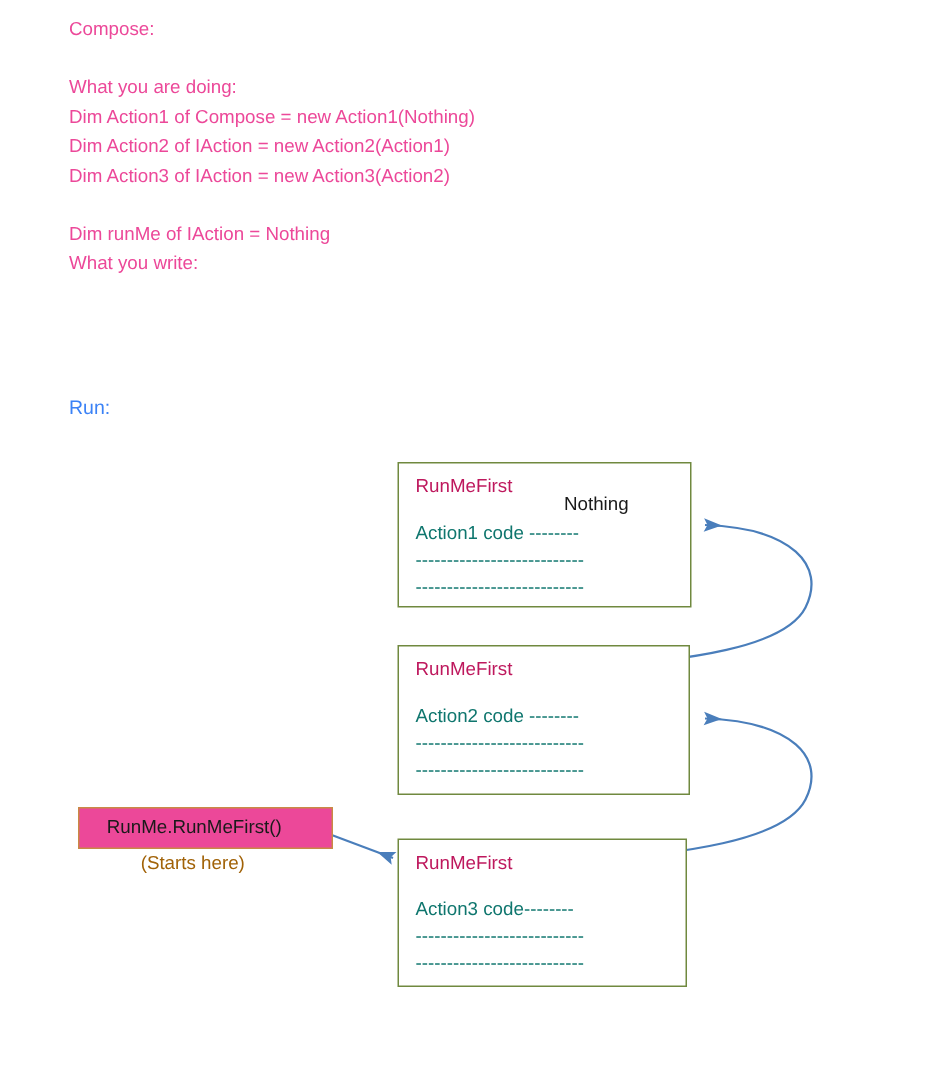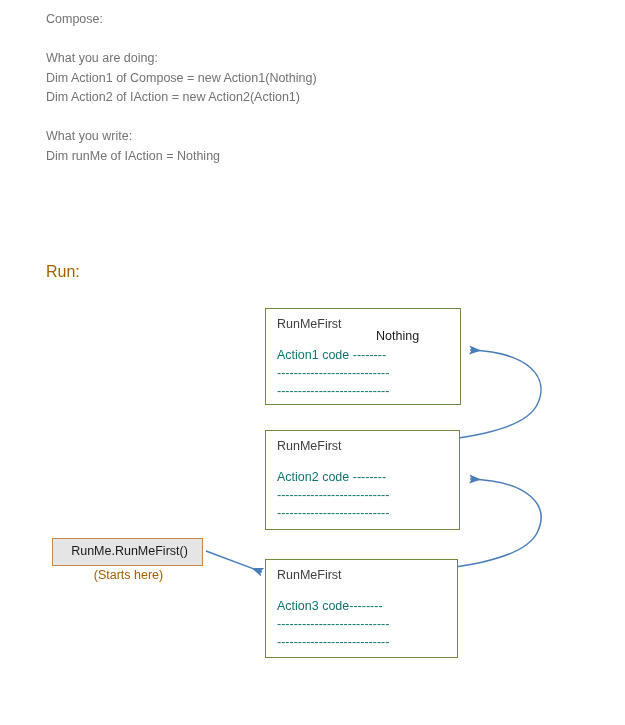--- a/index.html
+++ b/index.html
@@ -20,33 +20,33 @@
   #text-block {
     position: absolute;
     left: 46px;
     top: 10px;
     width: 420px;
   }
   .txt-line {
     font-size: 12.5px;
     line-height: 19.5px;
     white-space: pre;
-    color: #737373;
+    color: #ec4899;
   }
   .txt-gap {
     height: 19.5px;
   }
 
   #run-label {
     position: absolute;
     left: 46px;
     top: 262px;
-    font-size: 16px;
+    font-size: 13px;
     line-height: 19.5px;
-    color: #a16207;
+    color: #3b82f6;
     white-space: pre;
   }
 
   
   #diagram {
     position: absolute;
     left: 0;
     top: 0;
     width: 625px;
     height: 725px;
@@ -64,21 +64,21 @@
     position: absolute;
     box-sizing: border-box;
     border: 1px solid #70893f;
     background: #ffffff;
   }
   .box-title {
     position: absolute;
     left: 11px;
     top: 8px;
     font-size: 12.5px;
-    color: #404040;
+    color: #be185d;
     white-space: pre;
   }
   .box-nothing {
     position: absolute;
     left: 110px;
     top: 8px;
     font-size: 12.5px;
     color: #1a1a1a;
     white-space: pre;
     margin-top: 12px;
@@ -95,25 +95,25 @@
   .code-line.l3 { top: 75px; }
 
   #box1 { left: 265px; top: 308px; width: 196px; height: 97px; }
   #box2 { left: 265px; top: 430px; width: 195px; height: 100px; }
   #box3 { left: 265px; top: 559px; width: 193px; height: 99px; }
 
   #start-box {
     position: absolute;
     left: 52px;
     top: 538px;
-    width: 151px;
+    width: 170px;
     height: 28px;
     box-sizing: border-box;
     border: 1px solid #c98a45;
-    background: #e5e5e5;
+    background: #ec4899;
   }
   #start-box-label {
     position: absolute;
     left: 0;
     top: 5px;
     width: 153px;
     text-align: center;
     font-size: 12.5px;
     color: #1a1a1a;
     white-space: pre;
@@ -132,24 +132,25 @@
 </head>
 <body>
 
 <div id="text-block">
   <div class="txt-line">Compose:</div>
   <div class="txt-gap"></div>
 
   <div class="txt-line">What you are doing:</div>
   <div class="txt-line">Dim Action1 of Compose = new Action1(Nothing)</div>
   <div class="txt-line">Dim Action2 of IAction = new Action2(Action1)</div>
+  <div class="txt-line">Dim Action3 of IAction = new Action3(Action2)</div>
   <div class="txt-gap"></div>
 
+  <div class="txt-line">Dim runMe of IAction = Nothing</div>
   <div class="txt-line">What you write:</div>
-  <div class="txt-line">Dim runMe of IAction = Nothing</div>
 </div>
 
 <div id="run-label">Run:</div>
 
 <div id="diagram">
 
   <svg id="arrow-layer" viewBox="0 0 625 725">
     <defs>
       <marker id="ah" markerWidth="9" markerHeight="9" refX="7.5" refY="3.2" orient="auto" markerUnits="strokeWidth">
         <path d="M0,3.2 L8,0.2 L6.4,3.2 L8,6.2 Z" fill="#4a7ebb"></path>

